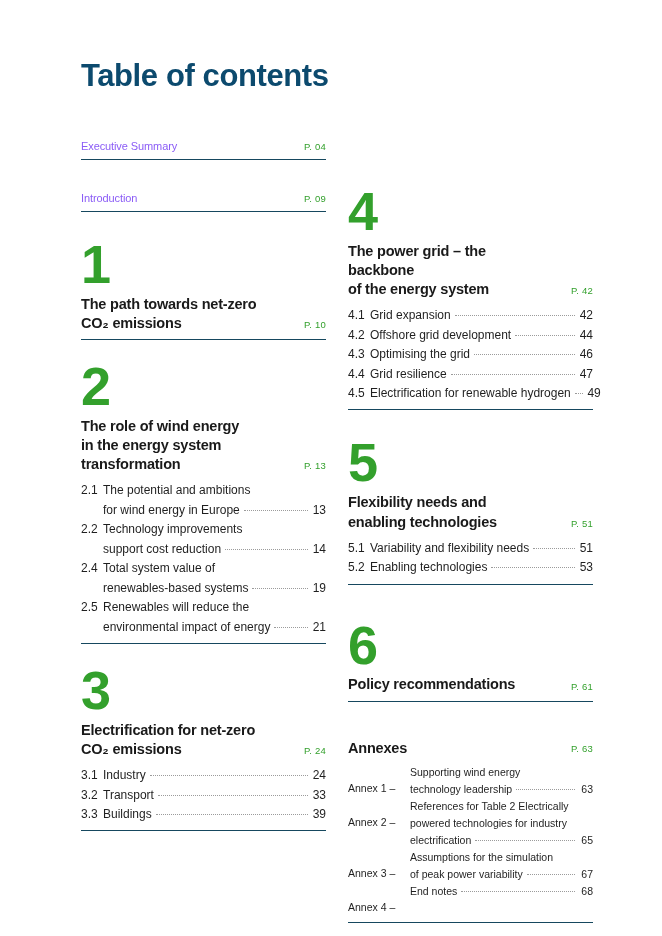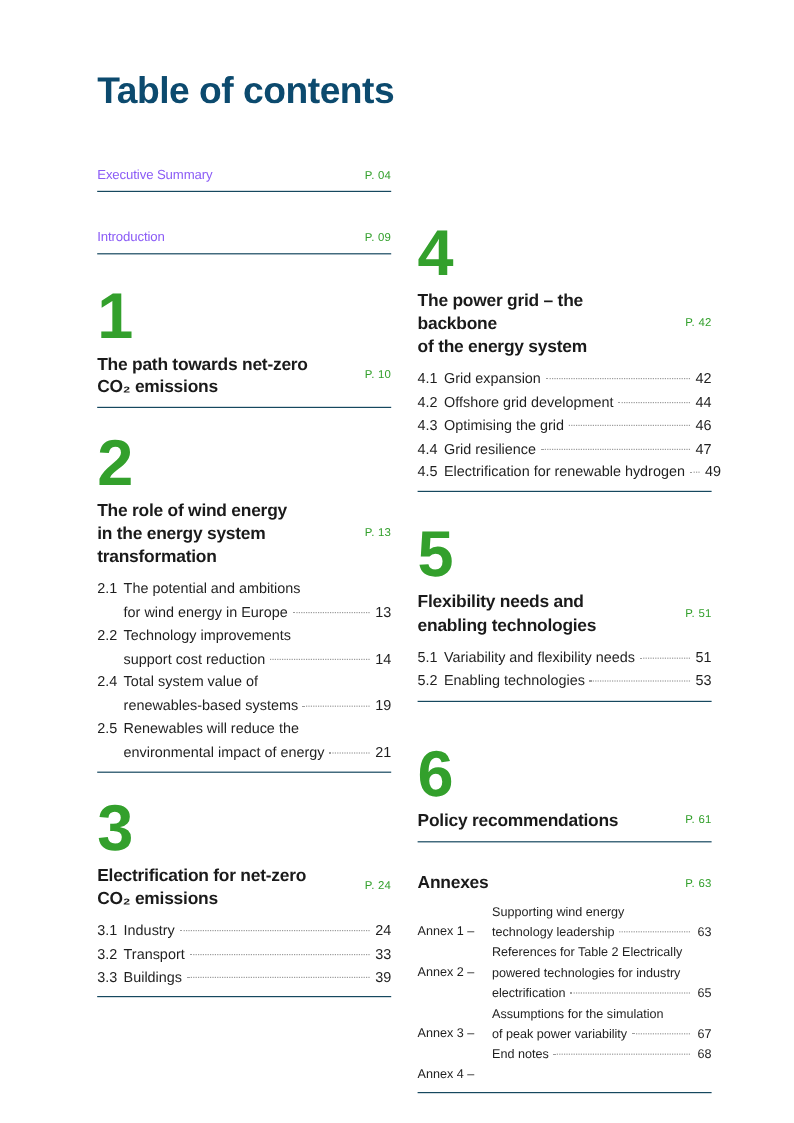--- a/index.html
+++ b/index.html
@@ -79,21 +79,21 @@
   .chapter-number {
     font-size: 54px;
     line-height: 0.98;
     font-weight: bold;
     color: #33a02c;
     letter-spacing: -1px;
     margin-bottom: 4px;
   }
   .chapter-head {
     display: flex;
-    align-items: center;
+    align-items: flex-end;
     justify-content: space-between;
     gap: 25px;
   }
   .chapter-title {
     font-size: 14.5px;
     font-weight: bold;
     color: #1a1a1a;
     line-height: 1.32;
     letter-spacing: -0.2px;
     flex: 1 1 auto;
@@ -159,21 +159,21 @@
     min-width: 14px;
     white-space: nowrap;
     color: #1f1f1f;
   }
 
   
   .annex-head {
     display: flex;
     align-items: flex-end;
     justify-content: space-between;
-    margin-top: 0;
+    margin-top: 12px;
   }
   .annex-title {
     font-size: 14.5px;
     font-weight: bold;
     color: #1a1a1a;
     letter-spacing: -0.2px;
   }
   .annex-list { margin-top: 8px; }
   .annex-item {
     display: flex;

